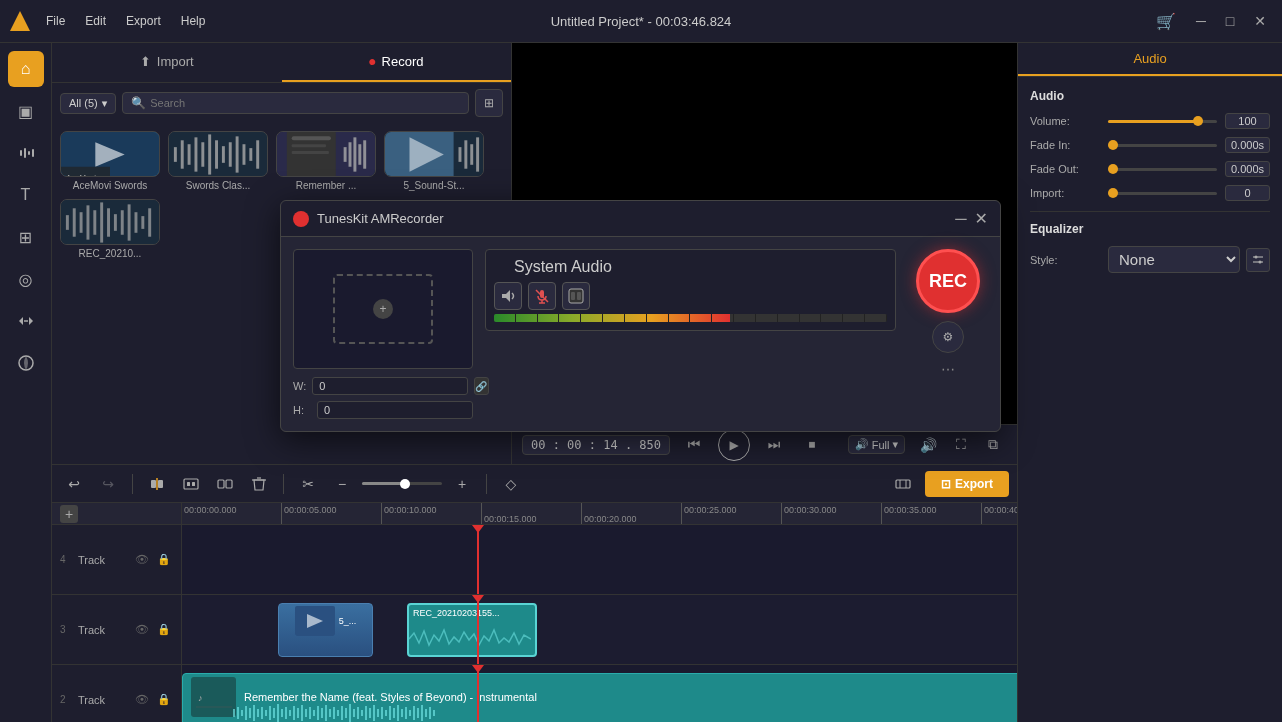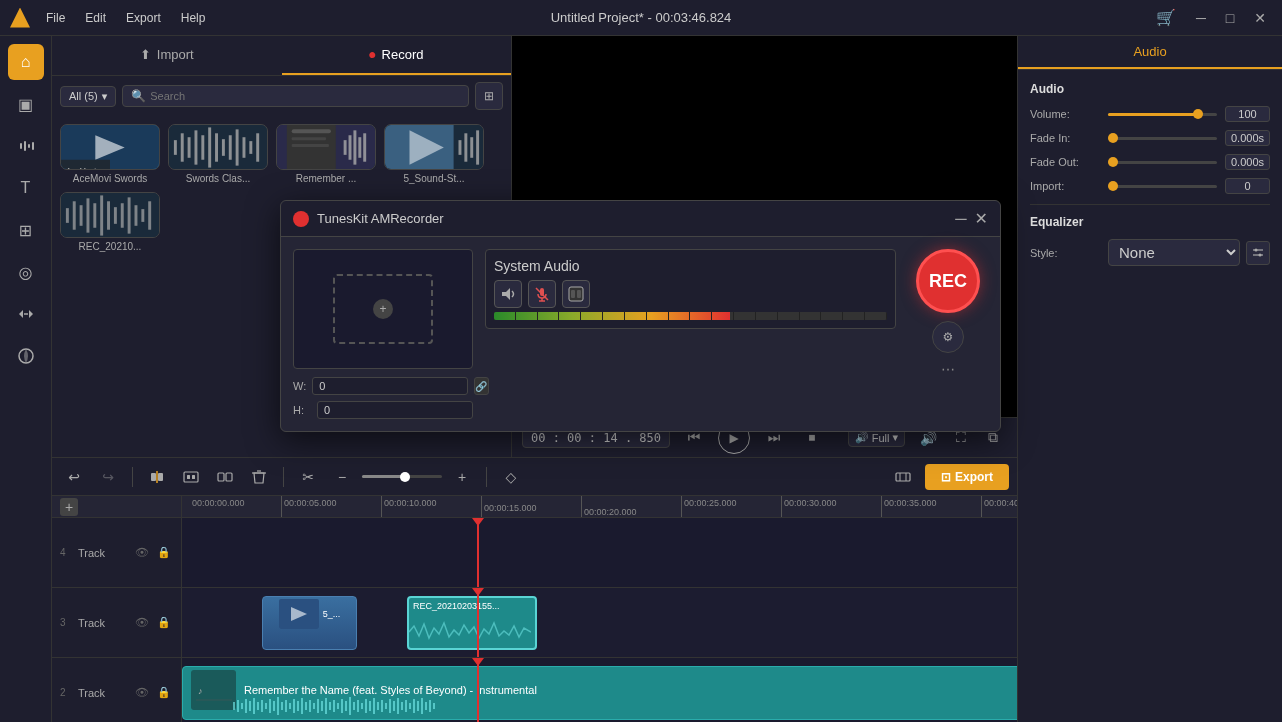--- a/index.html
+++ b/index.html
@@ -1,19 +1,19 @@
 <!DOCTYPE html>
 <html><head>
   <meta charset="utf-8">
   <style>
     * { margin: 0; padding: 0; box-sizing: border-box; }
     body { width: 1282px; height: 722px; background: #1a1a2e; font-family: 'Segoe UI', Arial, sans-serif; overflow: hidden; color: #ccc; font-size: 12px; }
     
     
-    .titlebar { height: 36px; background: #1e1e2e; display: flex; align-items: center; justify-content: space-between; padding: 0 10px; border-bottom: 1px solid #333; }
+    .titlebar { height: 43px; background: #1e1e2e; display: flex; align-items: center; justify-content: space-between; padding: 0 10px; border-bottom: 1px solid #333; }
     .titlebar-left { display: flex; align-items: center; gap: 8px; }
     .titlebar-logo { width: 20px; height: 20px; background: #e8a020; clip-path: polygon(50% 0%, 0% 100%, 100% 100%); }
     .titlebar-menu { display: flex; gap: 4px; }
     .titlebar-menu span { padding: 2px 8px; cursor: pointer; color: #ccc; font-size: 12px; }
     .titlebar-title { font-size: 13px; color: #ccc; position: absolute; left: 50%; transform: translateX(-50%); }
     .titlebar-controls { display: flex; gap: 8px; align-items: center; }
     .titlebar-controls span { cursor: pointer; color: #aaa; font-size: 14px; padding: 2px 6px; }
     
     
     .main-layout { display: flex; height: calc(722px - 30px); }
@@ -93,21 +93,21 @@
     .track-icons { display: flex; gap: 4px; margin-left: auto; }
     .track-icon { width: 18px; height: 18px; display: flex; align-items: center; justify-content: center; color: #666; cursor: pointer; font-size: 11px; }
     .track-number { width: 12px; font-size: 10px; color: #666; }
     
     .timeline-tracks { flex: 1; overflow: hidden; position: relative; }
     .ruler { height: 22px; background: #252535; border-bottom: 1px solid #333; overflow: hidden; position: relative; }
     
     .tracks-container { position: relative; overflow: hidden; }
     .track-row { height: 70px; border-bottom: 1px solid #333; position: relative; }
     .track-clip { position: absolute; top: 8px; height: 54px; border-radius: 4px; overflow: hidden; display: flex; align-items: center; cursor: pointer; }
-    .track-clip-video { background: linear-gradient(to bottom, #3a6fa0, #2a5080); border: 1px solid #4a7fb0; }
+    .track-clip-video { background: linear-gradient(to bottom, #3a6fa0, #2a5080); border: 1px solid #4a7fb0; margin-left: 16px; }
     .track-clip-audio-teal { background: #1e8a8a; border: 1px solid #2aacac; }
     .track-clip-audio-long { background: #1e8a8a; border: 1px solid #2aacac; }
     .playhead { position: absolute; top: 0; bottom: 0; width: 2px; background: #e03030; z-index: 10; pointer-events: none; }
     .playhead::before { content: ''; position: absolute; top: 0; left: -5px; width: 0; height: 0; border-left: 6px solid transparent; border-right: 6px solid transparent; border-top: 8px solid #e03030; }
     
     
     .recorder-dialog { position: fixed; left: 280px; top: 200px; width: 721px; background: #252535; border: 1px solid #444; border-radius: 6px; box-shadow: 0 8px 32px rgba(0,0,0,0.6); z-index: 100; }
     .recorder-titlebar { height: 36px; background: #1e1e2e; border-radius: 6px 6px 0 0; display: flex; align-items: center; padding: 0 12px; border-bottom: 1px solid #444; }
     .recorder-title-icon { width: 16px; height: 16px; border-radius: 50%; background: #e03030; margin-right: 8px; }
     .recorder-title-text { font-size: 13px; color: #ccc; flex: 1; }
@@ -119,21 +119,21 @@
     .recorder-preview-inner { width: 100px; height: 70px; border: 2px dashed #555; border-radius: 4px; display: flex; align-items: center; justify-content: center; }
     .add-icon { width: 20px; height: 20px; background: #444; border-radius: 50%; display: flex; align-items: center; justify-content: center; color: #aaa; }
     .wh-inputs { display: flex; flex-direction: column; gap: 6px; margin-top: 8px; }
     .wh-row { display: flex; align-items: center; gap: 6px; }
     .wh-label { font-size: 11px; color: #aaa; width: 18px; }
     .wh-input { flex: 1; background: #1e1e2e; border: 1px solid #444; border-radius: 3px; padding: 2px 6px; color: #ccc; font-size: 11px; }
     .wh-divider-icon { width: 18px; height: 18px; background: #333; border: 1px solid #444; border-radius: 3px; display: flex; align-items: center; justify-content: center; color: #888; font-size: 10px; }
     
     .recorder-center { flex: 1; display: flex; flex-direction: column; gap: 8px; }
     .audio-section { background: #1e1e2e; border: 1px solid #444; border-radius: 4px; padding: 8px; }
-    .audio-section-title { font-size: 14px; color: #ccc; margin-bottom: 6px; }
+    .audio-section-title { font-size: 16px; color: #ccc; margin-bottom: 6px; margin-left: 20px; }
     .audio-controls { display: flex; align-items: center; gap: 6px; }
     .audio-icon { width: 28px; height: 28px; background: #2a2a3e; border: 1px solid #555; border-radius: 4px; display: flex; align-items: center; justify-content: center; color: #aaa; font-size: 14px; }
     .audio-mute { width: 28px; height: 28px; background: #2a2a3e; border: 1px solid #555; border-radius: 4px; display: flex; align-items: center; justify-content: center; color: #e05050; font-size: 14px; }
     .audio-select { background: #2a2a3e; border: 1px solid #444; border-radius: 3px; padding: 2px 6px; color: #ccc; font-size: 11px; flex: 1; }
     .audio-settings { width: 28px; height: 28px; background: #2a2a3e; border: 1px solid #555; border-radius: 4px; display: flex; align-items: center; justify-content: center; color: #aaa; }
     .audio-meter { display: flex; align-items: center; margin-top: 4px; }
     .meter-bar { height: 8px; background: #333; border-radius: 2px; flex: 1; overflow: hidden; position: relative; }
     .meter-fill { position: absolute; left: 0; top: 0; bottom: 0; background: linear-gradient(to right, #2a8a2a, #8aaa2a, #e8a020, #e03030); width: 60%; }
     .meter-segments { position: absolute; left: 0; top: 0; right: 0; bottom: 0; display: flex; }
     .meter-seg { flex: 1; border-right: 1px solid #222; }
@@ -450,29 +450,29 @@
               <div class="track-icon">🔒</div>
             </div>
           </div>
         </div>
 
         <div class="timeline-tracks">
 
           <div class="ruler">
             <div style="display:flex; position:absolute; left:0; top:0; height:100%; width:1200px;">
               <div style="flex:0 0 auto; width:100px; border-right:1px solid #555; position:relative; display:flex; align-items:flex-start; padding-top:2px;">
-                  <span style="font-size:9px; color:#888; padding-left:2px;margin-left:8px;">00:00:00.000</span>
+                  <span style="font-size:9px; color:#888; padding-left:2px;">00:00:00.000</span>
                 </div>
               <div style="flex:0 0 auto; width:100px; border-right:1px solid #555; position:relative; display:flex; align-items:flex-start; padding-top:2px;">
                   <span style="font-size:9px; color:#888; padding-left:2px;">00:00:05.000</span>
                 </div>
               <div style="flex:0 0 auto; width:100px; border-right:1px solid #555; position:relative; display:flex; align-items:flex-start; padding-top:2px;">
                   <span style="font-size:9px; color:#888; padding-left:2px;">00:00:10.000</span>
                 </div>
-              <div style="flex:0 0 auto; width:100px; border-right:1px solid #555; position:relative; display:flex; align-items:center; padding-top:2px;">
+              <div style="flex:0 0 auto; width:100px; border-right:1px solid #555; position:relative; display:flex; align-items:flex-end; padding-top:2px;">
                   <span style="font-size:9px; color:#888; padding-left:2px;">00:00:15.000</span>
                 </div>
               <div style="flex:0 0 auto; width:100px; border-right:1px solid #555; position:relative; display:flex; align-items:flex-end; padding-top:2px;">
                   <span style="font-size:9px; color:#888; padding-left:2px;">00:00:20.000</span>
                 </div>
               <div style="flex:0 0 auto; width:100px; border-right:1px solid #555; position:relative; display:flex; align-items:flex-start; padding-top:2px;">
                   <span style="font-size:9px; color:#888; padding-left:2px;">00:00:25.000</span>
                 </div>
               <div style="flex:0 0 auto; width:100px; border-right:1px solid #555; position:relative; display:flex; align-items:flex-start; padding-top:2px;">
                   <span style="font-size:9px; color:#888; padding-left:2px;">00:00:30.000</span>

